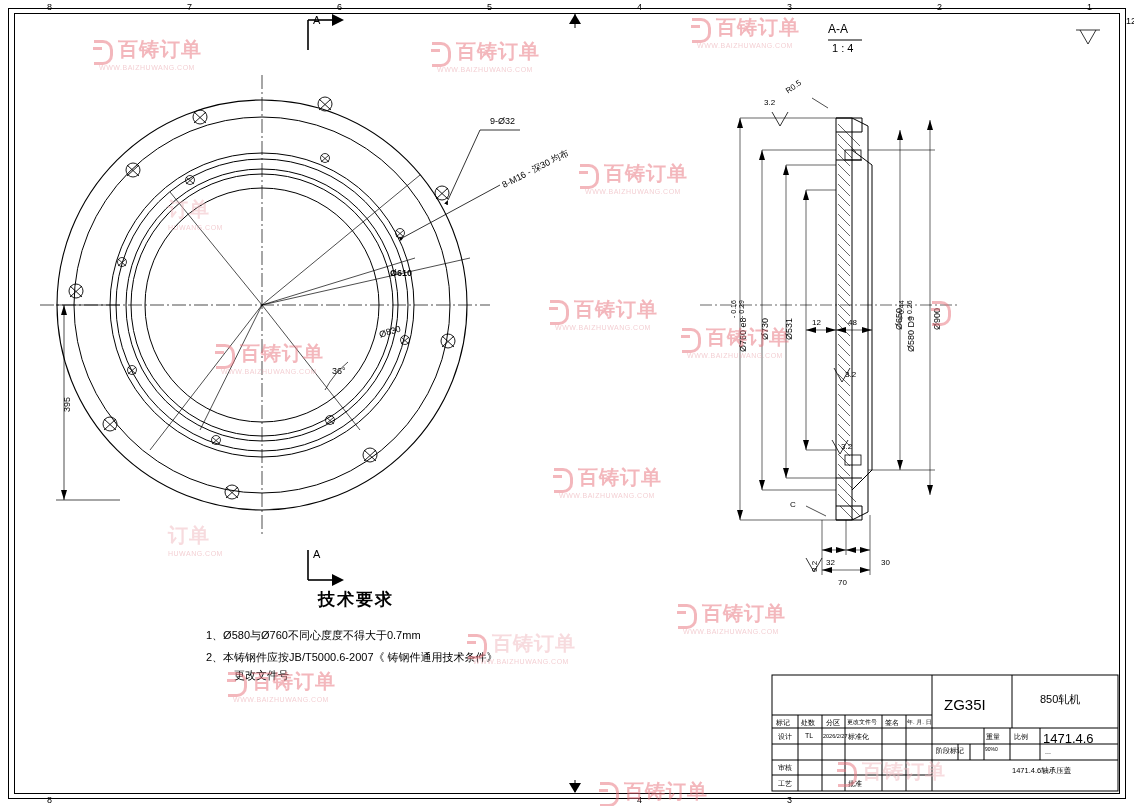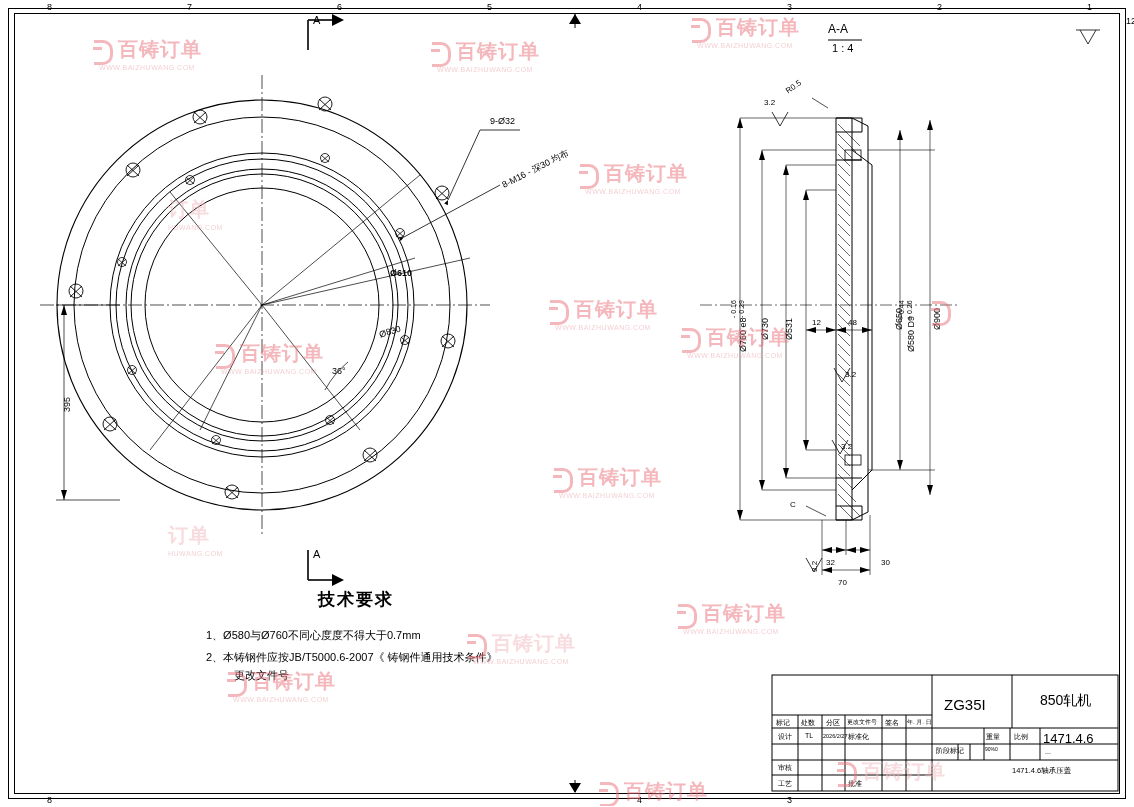--- a/index.html
+++ b/index.html
@@ -419,21 +419,21 @@
       <line x1="1012" y1="675" x2="1012" y2="728"></line>
       <line x1="984" y1="728" x2="984" y2="760"></line>
       <line x1="1010" y1="728" x2="1010" y2="760"></line>
       <line x1="1040" y1="728" x2="1040" y2="760"></line>
       <line x1="958" y1="744" x2="958" y2="760"></line>
       <line x1="970" y1="744" x2="970" y2="760"></line>
     </g>
   </svg>
 
   <div class="txt" style="left:944px;top:696px;font-size:15px;">ZG35I</div>
-  <div class="txt" style="left:1040px;top:692px;font-size:14px;">850轧机</div>
+  <div class="txt" style="left:1040px;top:692px;font-size:11px;">850轧机</div>
   <div class="txt" style="left:1043px;top:731px;font-size:13px;">1471.4.6</div>
   <div class="txt tiny" style="left:936px;top:746px;">阶段标记</div>
   <div class="txt tiny" style="left:986px;top:732px;">重量</div>
   <div class="txt tiny" style="left:1014px;top:732px;">比例</div>
   <div class="txt tiny" style="left:1045px;top:748px;">...</div>
   <div class="txt tiny" style="left:985px;top:746px;font-size:5px;">90%0</div>
   <div class="txt tiny" style="left:1012px;top:766px;font-size:7.5px;text-align:center;">1471.4.6轴承压盖</div>
 
   <div class="txt tiny" style="left:776px;top:718px;">标记</div>
   <div class="txt tiny" style="left:801px;top:718px;">处数</div>

